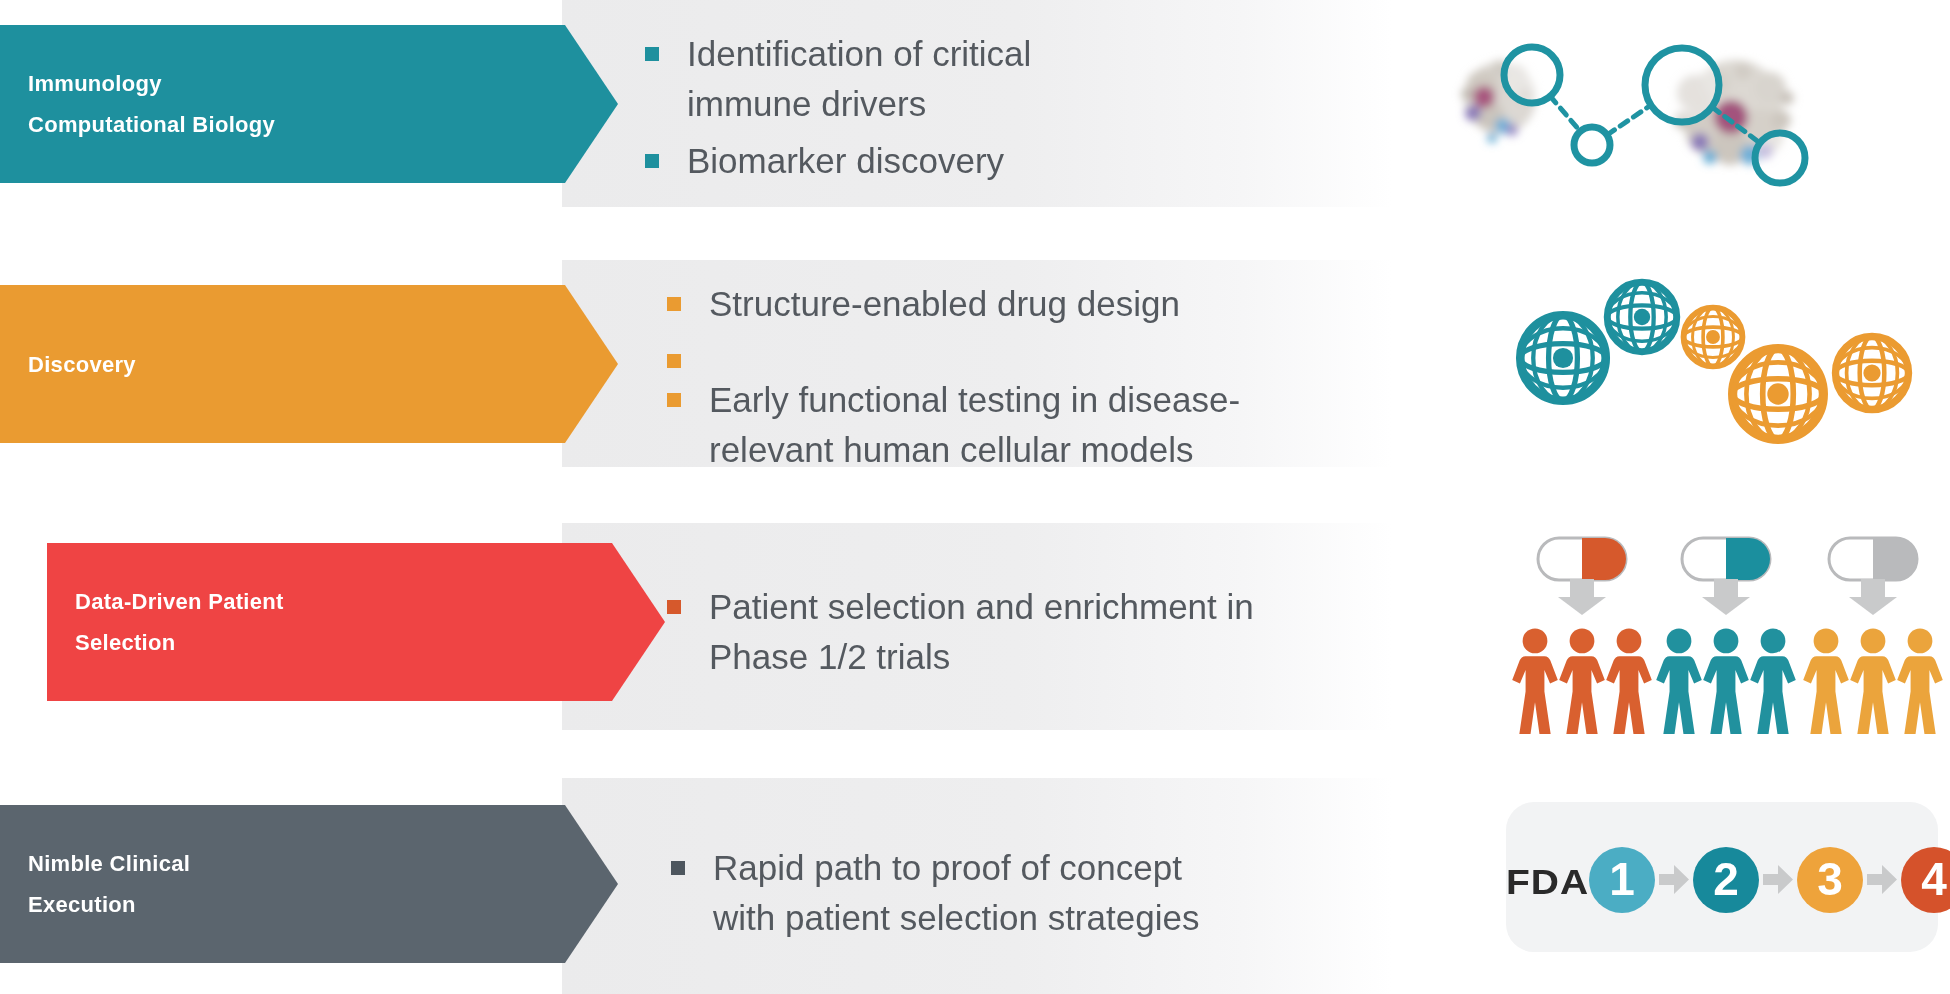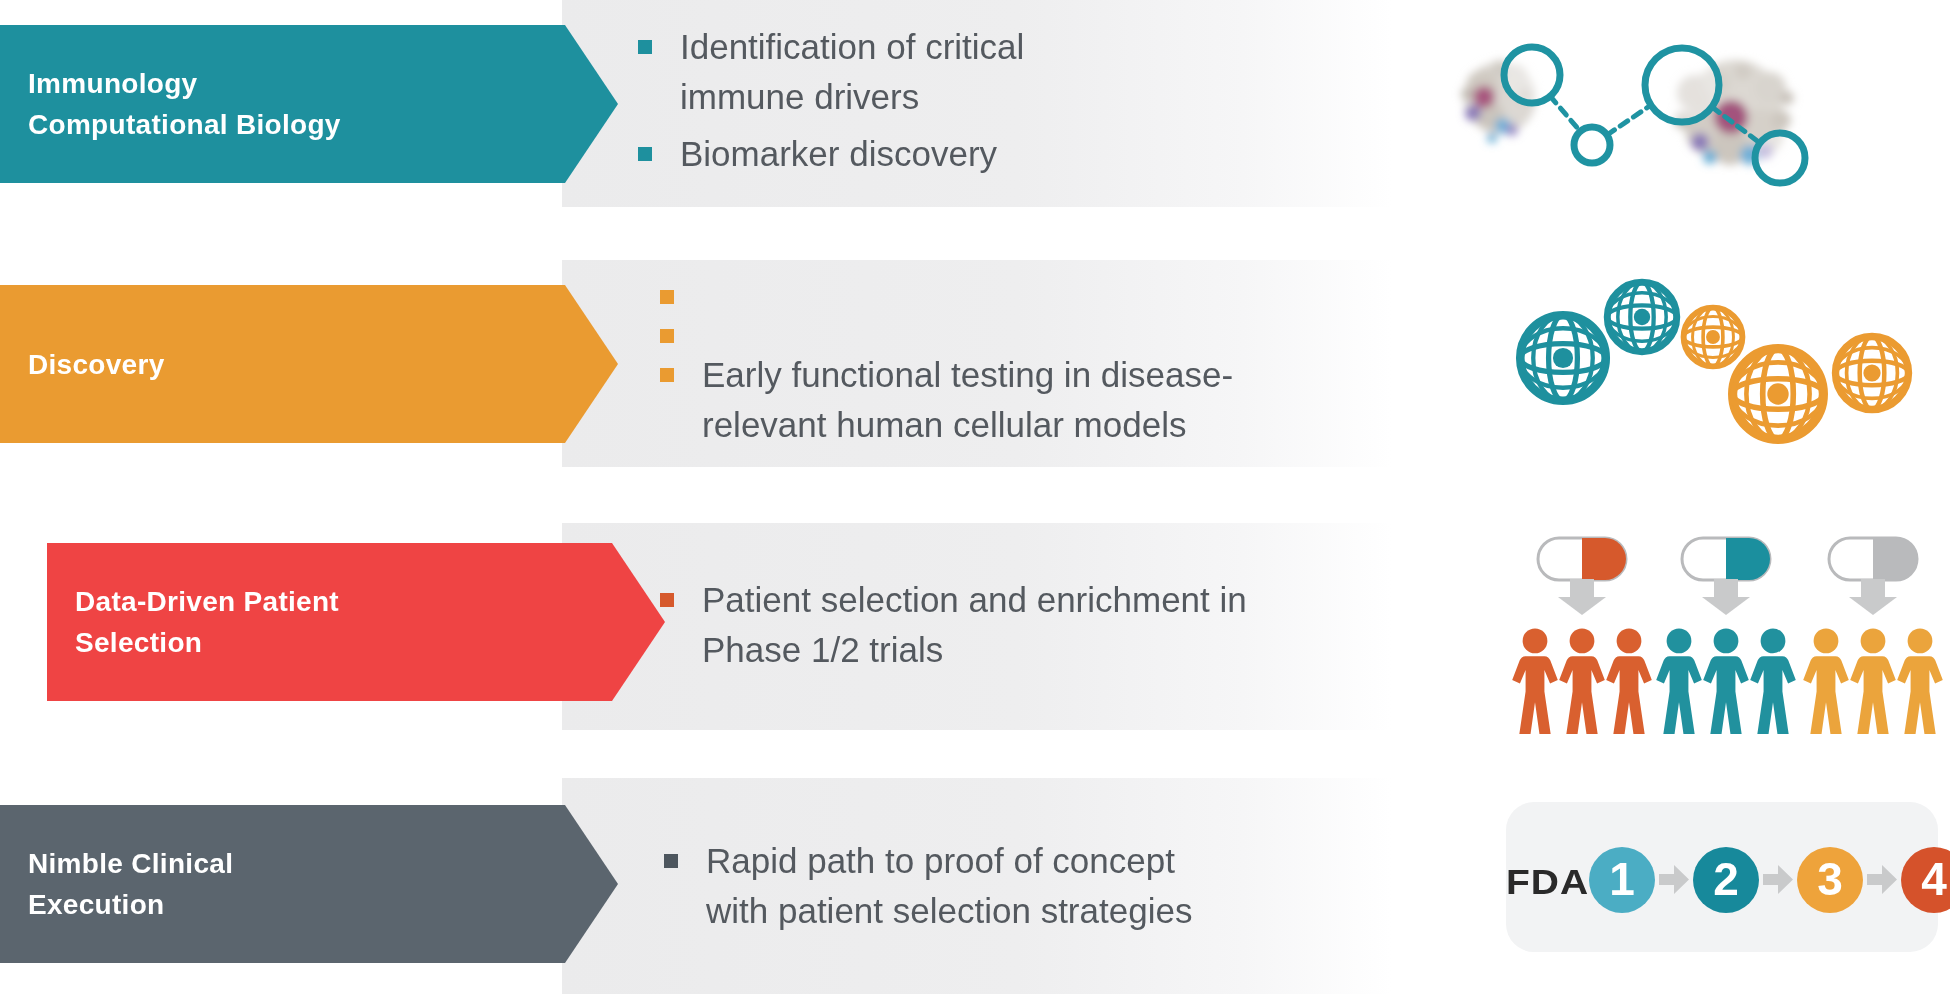--- a/index.html
+++ b/index.html
@@ -17,24 +17,24 @@
 
   
   .banner{position:absolute;left:0;width:618px;height:158px;
           clip-path:polygon(0 0,565px 0,100% 50%,565px 100%,0 100%);
           display:flex;flex-direction:column;justify-content:center;
           padding-left:28px;box-sizing:border-box;color:#fff;}
   .banner.r1{top:25px;background:#1E909E;}
   .banner.r2{top:285px;background:#EA9B31;}
   .banner.r3{top:543px;background:#D6592C;}
   .banner.r4{top:805px;background:#5B656E;}
-  .banner .t{font-size:28px;font-weight:bold;line-height:41px;letter-spacing:.3px;}
-
-  
-  .bullets{position:absolute;list-style:none;margin:0;padding:0;}
+  .banner .t{font-size:22px;font-weight:bold;line-height:41px;letter-spacing:.3px;}
+
+  
+  .bullets{position:absolute;list-style:none;margin:7px;padding:0;}
   .bullets.r1{left:638px;top:22px;width:480px;}
   .bullets.r2{left:660px;top:272px;width:660px;}
   .bullets.r3{left:660px;top:575px;width:600px;}
   .bullets.r4{left:664px;top:836px;width:575px;}
   .bullet-item{display:flex;align-items:flex-start;margin:0 0 7px 0;}
   .bullet-sq{width:14px;height:14px;flex:none;margin-top:18px;}
   .bullet-text{margin-left:28px;font-size:35px;line-height:50px;color:#54595F;}
 
   
   .ill{position:absolute;}
@@ -133,20 +133,21 @@
   </section>
 
   <section>
     <div class="panel r2"></div>
     <div class="banner r2" style="background: rgb(234, 155, 49);">
       <span class="t">Discovery</span>
     </div>
     <ul class="bullets r2">
       <li class="bullet-item">
         <span class="bullet-sq" style="background: rgb(234, 155, 49);"></span>
+        <span class="bullet-text">Structure-enabled drug design</span>
       </li>
       <li class="bullet-item">
         <span class="bullet-sq" style="background: rgb(234, 155, 49);"></span>
       </li>
       <li class="bullet-item">
         <span class="bullet-sq" style="background: rgb(234, 155, 49);"></span>
         <span class="bullet-text">Early functional testing in disease-relevant human cellular models</span>
       </li>
     </ul>
 

